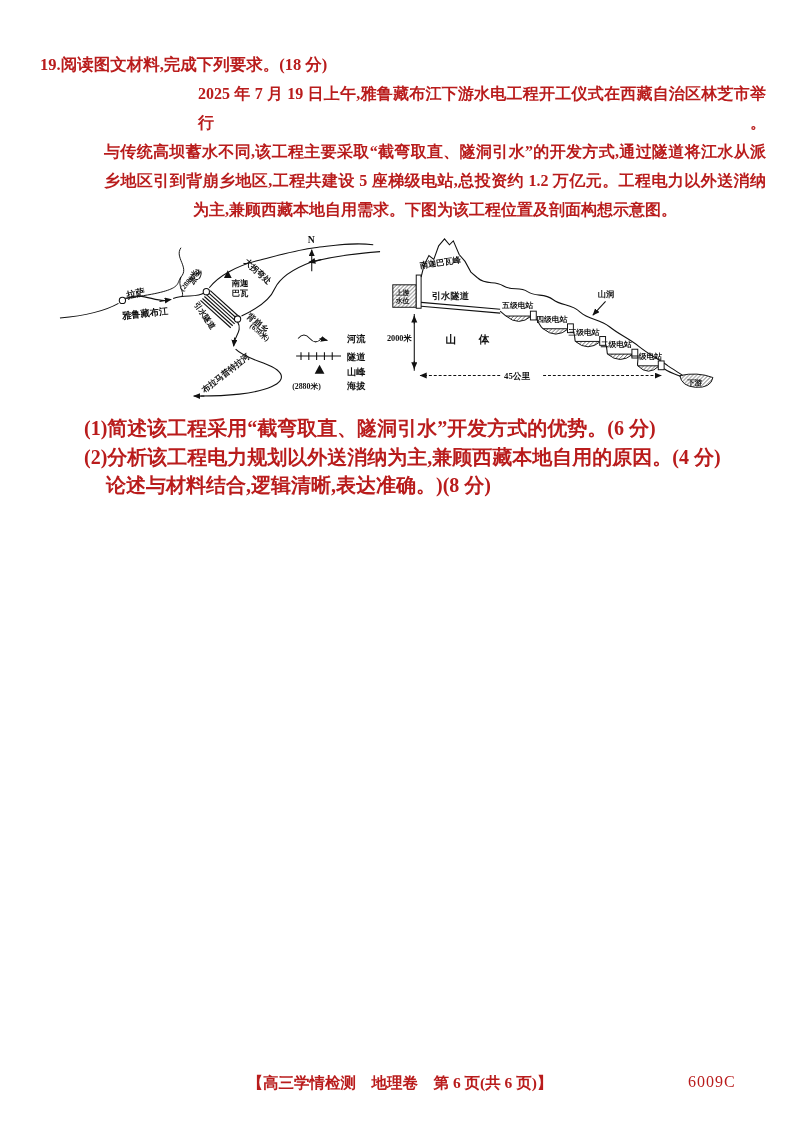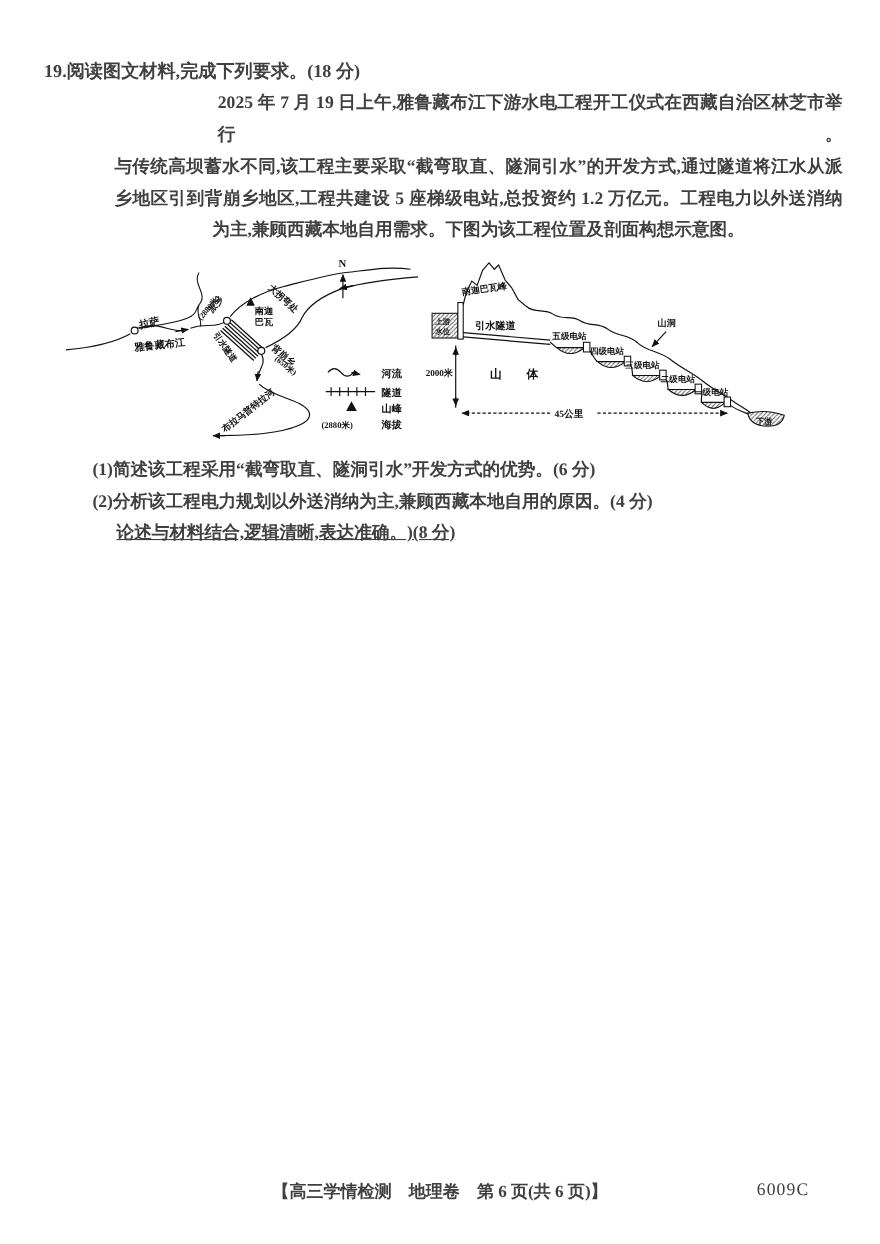--- a/index.html
+++ b/index.html
@@ -1,37 +1,37 @@
 <!DOCTYPE html>
 <html><head>
 <meta charset="utf-8">
 <style>
   html,body{margin:0;padding:0;background:#e8e8e8;}
   .page{
     position:relative;
     width:800px;height:1131px;
     background:#ffffff;
-    color:#404040;
+    color:#b91c1c;
     font-family:"Liberation Serif","DejaVu Serif",serif;
     font-weight:700;
     overflow:hidden;
     margin:0 auto;
   }
   .content{padding:50px 52px 0 40px;}
   .q-title{font-size:16.5px;line-height:29px;}
   .para{margin-left:64px;width:662px;}
   .pline{font-size:16px;line-height:29px;text-align:center;}
   .pline.first{padding-left:94px;}
   .just{text-align:justify;text-align-last:justify;}
   .figures{display:flex;align-items:flex-start;margin:4px 0 6px 18px;}
   svg{display:block;}
   svg text{font-family:"Liberation Serif","DejaVu Serif",serif;font-weight:700;fill:#111;}
   .subs{margin-left:44px;width:672px;}
-  .sline{font-size:16px;line-height:28.5px;}
-  .sline.cont{padding-left:22px;text-decoration:underline;}
+  .sline{font-size:20px;line-height:28.5px;}
+  .sline.cont{padding-left:22px;}
   .footer{position:absolute;left:0;right:0;bottom:36px;height:22px;font-size:15.5px;}
   .footer-center{text-align:center;}
   .footer-code{position:absolute;top:0;left:688px;font-weight:400;font-size:16px;letter-spacing:1px;}
 </style>
 </head>
 <body>
 
 <div class="page">
   <div class="content">
 

